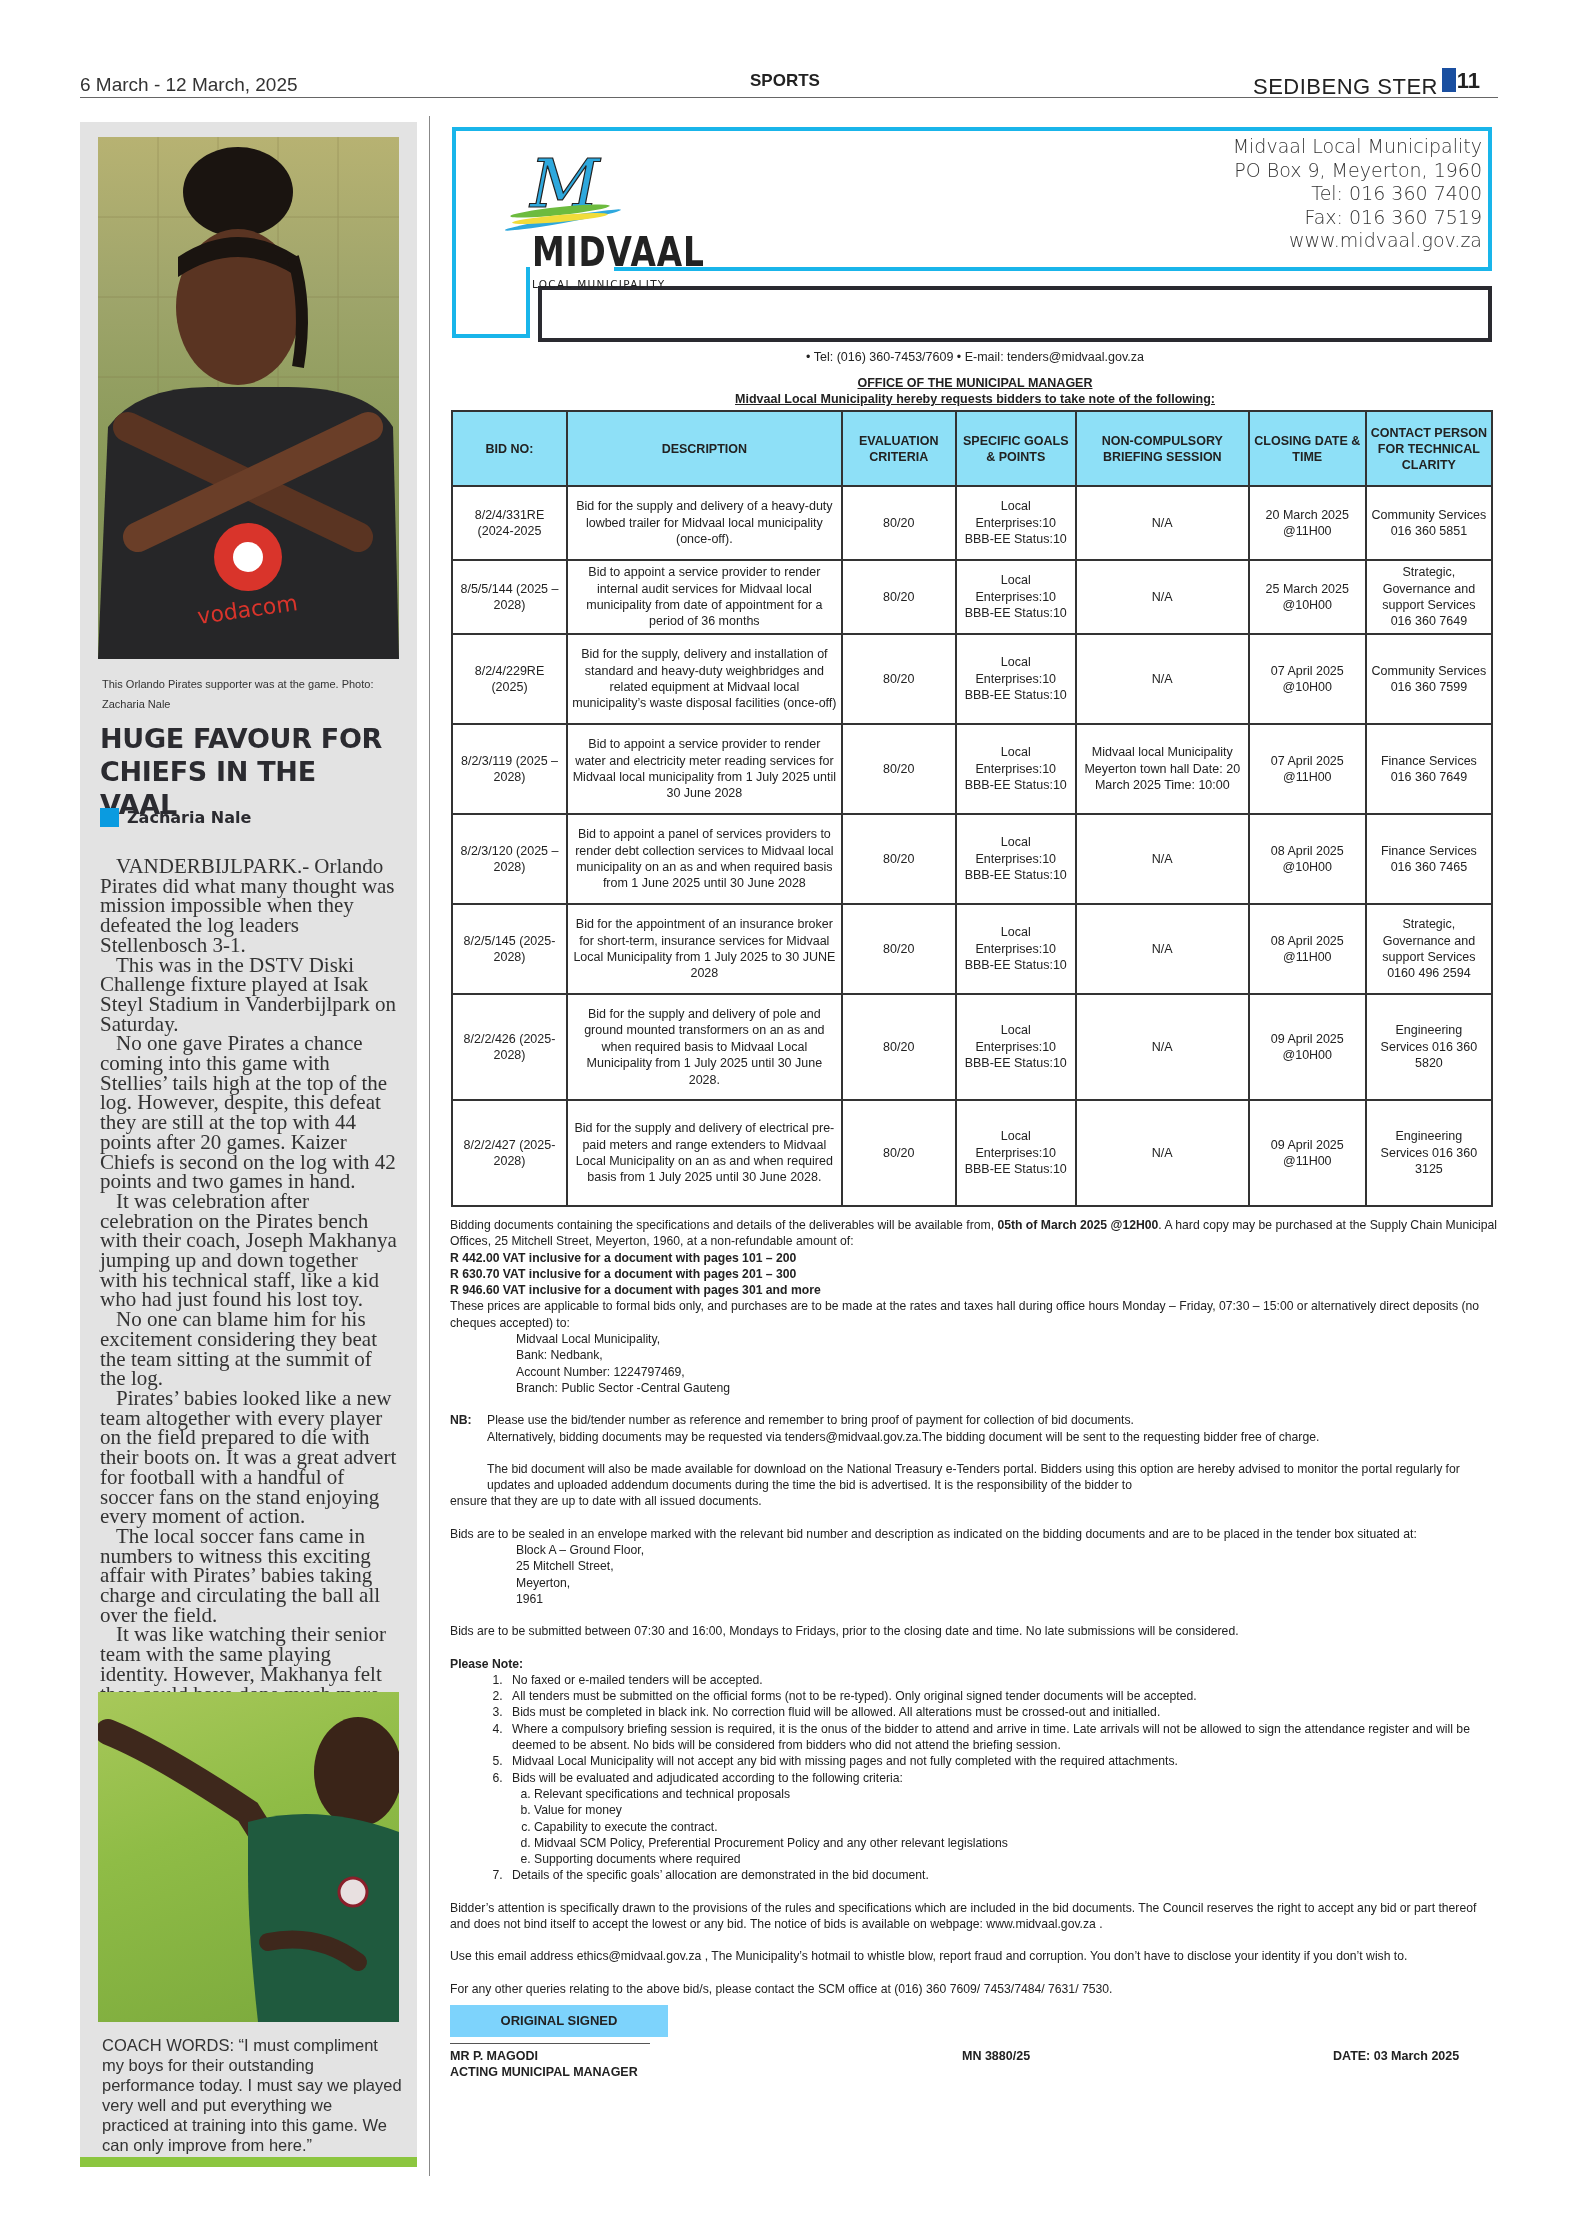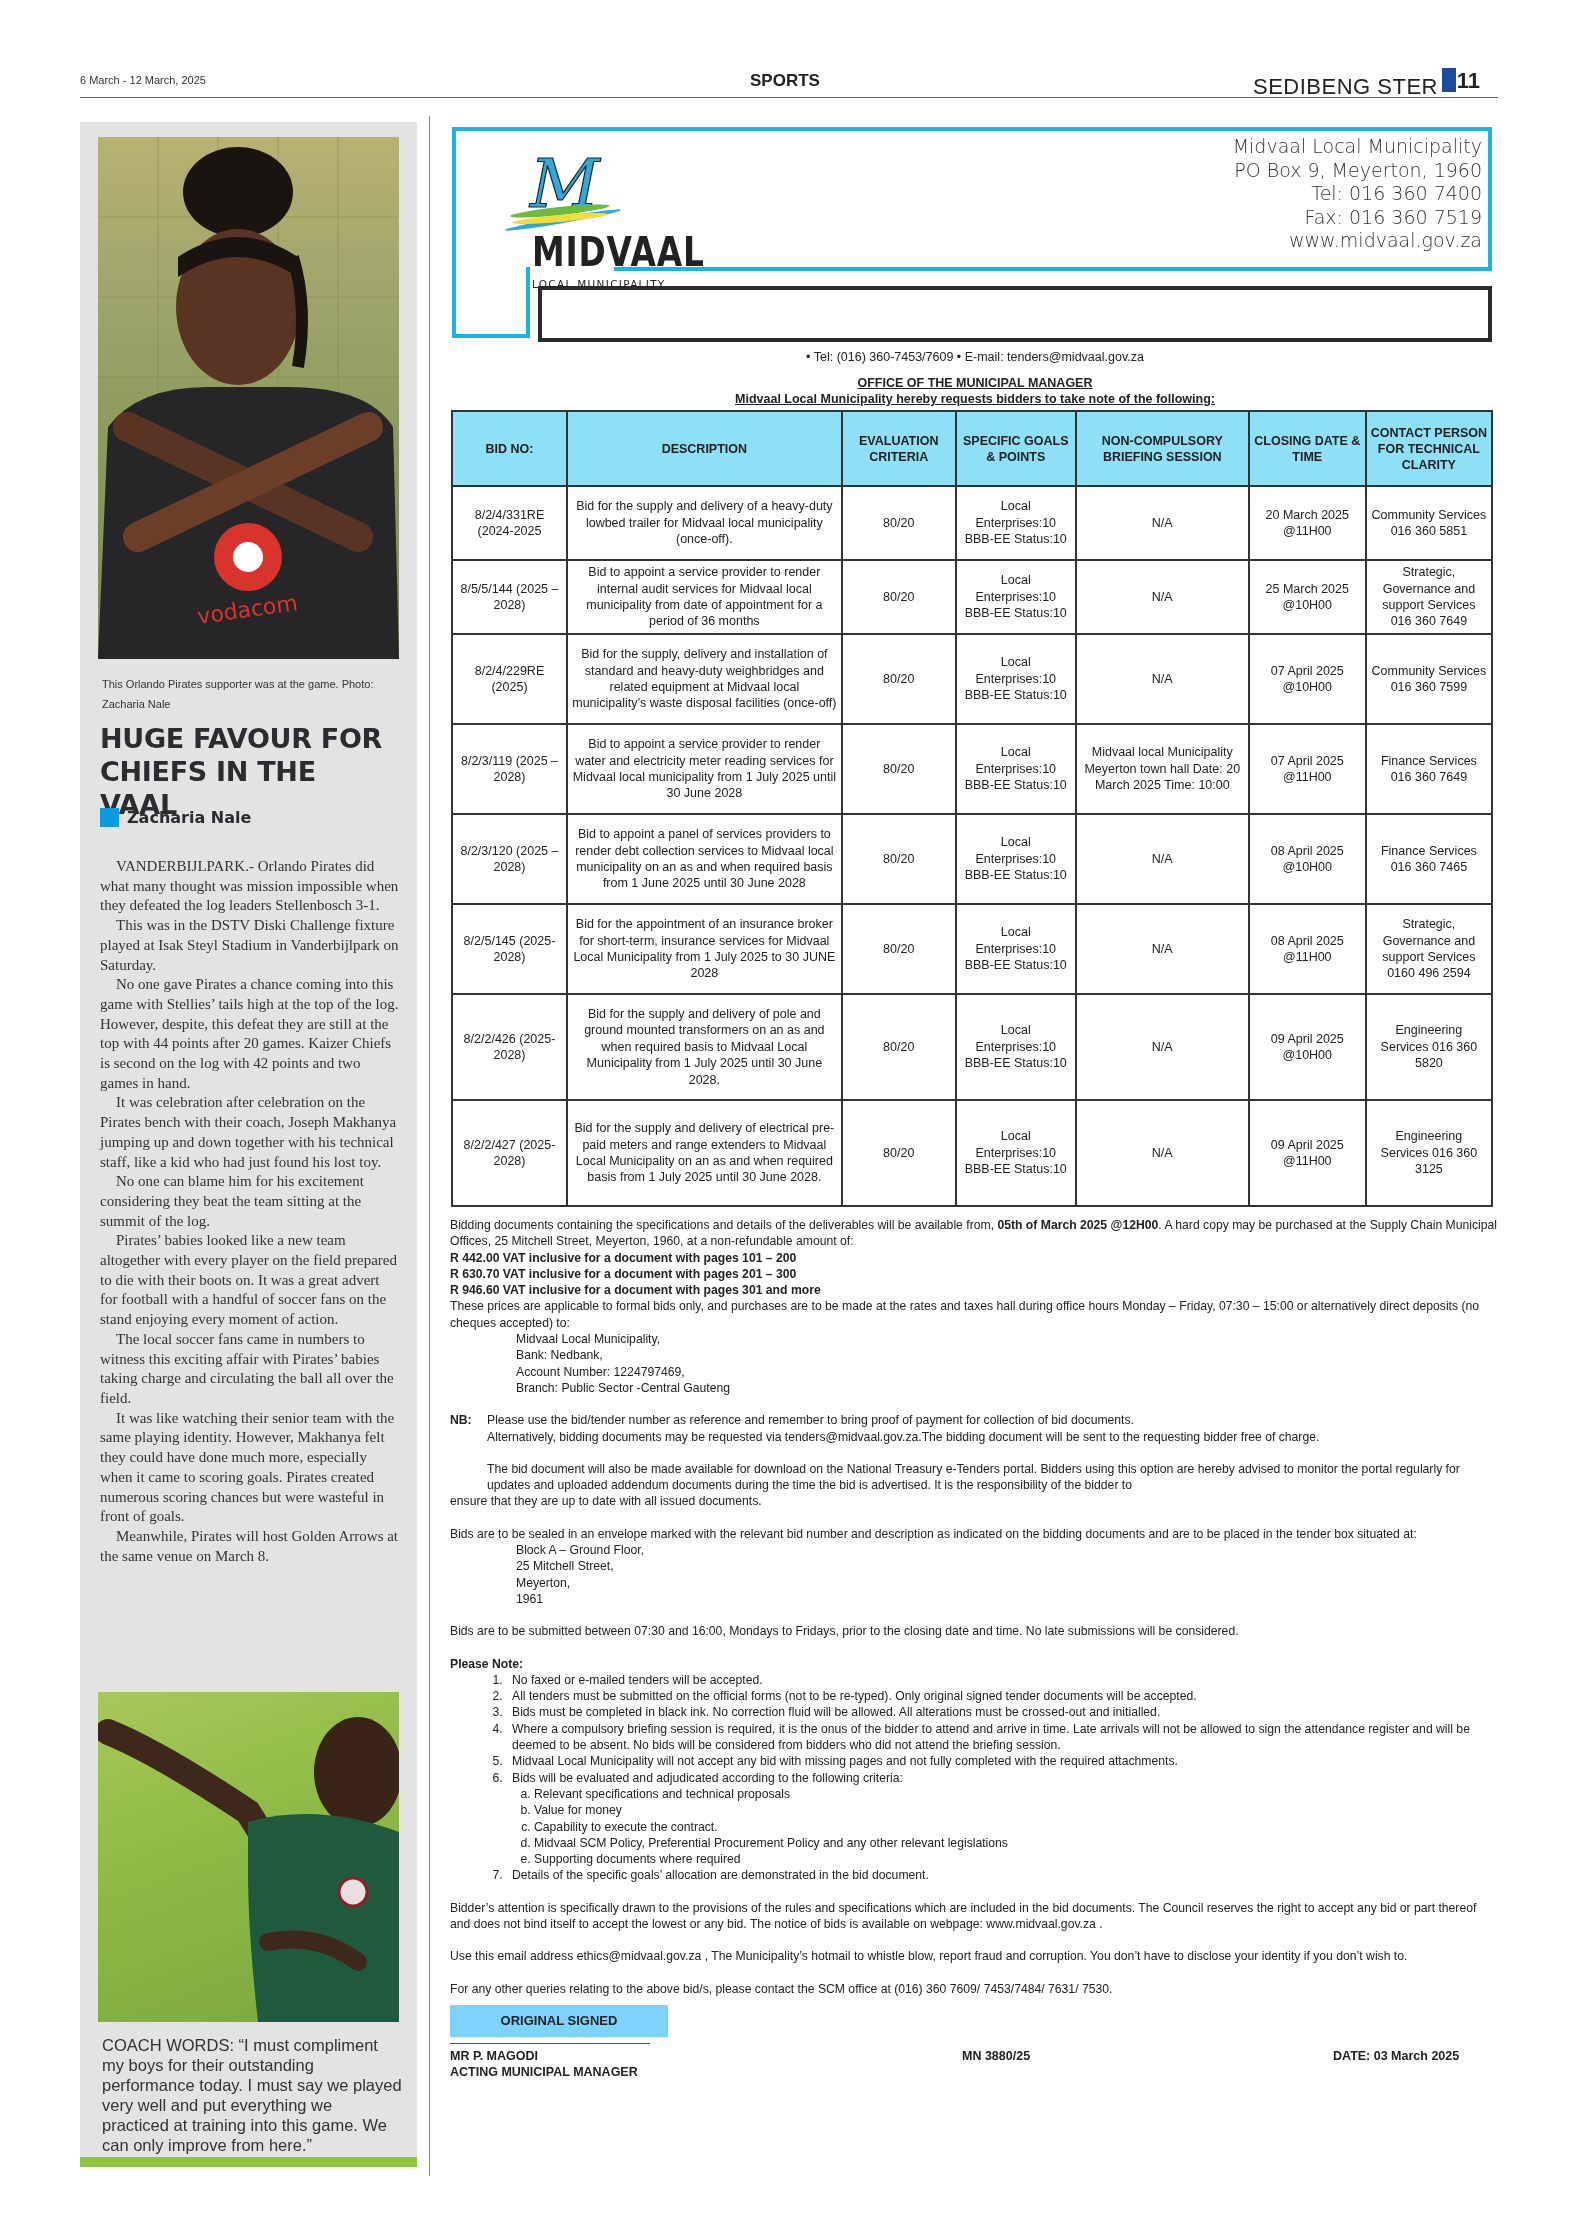--- a/index.html
+++ b/index.html
@@ -1,41 +1,41 @@
 <!DOCTYPE html>
 <html><head>
 <meta charset="utf-8">
 <style>
   * { box-sizing: border-box; margin: 0; padding: 0; }
   body { width: 1572px; height: 2224px; background: #ffffff; font-family: "Liberation Sans", sans-serif; color: #222; position: relative; overflow: hidden; }
 
   
   .masthead { position: absolute; left: 80px; top: 68px; width: 1418px; height: 30px; border-bottom: 1.5px solid #666; }
-  .mh-date { position: absolute; left: 0; top: 6px; font-size: 11px; color: #333; }
+  .mh-date { position: absolute; left: 0; top: 6px; font-size: 19px; color: #333; }
   .mh-section { position: absolute; left: 670px; top: 3px; font-size: 17px; font-weight: bold; color: #222; }
   .mh-paper { position: absolute; right: 60px; top: 6px; font-size: 22px; color: #222; letter-spacing: 0.5px; }
   .mh-bar { position: absolute; right: 42px; top: 0px; width: 14px; height: 24px; background: #1a4fa0; }
   .mh-page { position: absolute; right: 18px; top: 0px; font-size: 22px; font-weight: bold; color: #222; }
 
   .col-rule { position: absolute; left: 429px; top: 116px; width: 1px; height: 2060px; background: #888; }
 
   
   .left-col { position: absolute; left: 80px; top: 122px; width: 337px; height: 2045px; background: #e3e3e3; }
   .left-col .green-bar { position: absolute; left: 0; bottom: 0; width: 100%; height: 10px; background: #8cc63f; }
   .photo { position: absolute; left: 18px; width: 301px; overflow: hidden; }
   .photo1 { top: 15px; height: 522px; background: linear-gradient(180deg,#b7b272 0%,#9fa56b 30%,#8a9a5a 60%,#7d8c55 100%); }
   .photo2 { top: 1570px; height: 330px; background: linear-gradient(160deg,#a8c85a 0%,#8fbc46 40%,#7aa83c 100%); }
   .caption { position: absolute; left: 22px; font-family: "Liberation Sans", sans-serif; font-size: 11px; line-height: 20px; color: #333; }
   .cap1 { top: 552px; width: 300px; }
   .cap2 { top: 1913px; width: 300px; font-size: 16.5px; line-height: 20px; }
   .headline { position: absolute; left: 20px; top: 600px; width: 300px; font-family: "DejaVu Sans", sans-serif; font-weight: bold; font-size: 27px; line-height: 33px; color: #2b2b30; letter-spacing: -0.3px; }
   .byline { position: absolute; left: 20px; top: 686px; display: flex; align-items: center; gap: 8px; }
   .byline .sq { width: 19px; height: 19px; background: #0a9be0; }
   .byline span { font-family: "DejaVu Sans", sans-serif; font-weight: bold; font-size: 16px; color: #2b2b30; }
-  .article { position: absolute; left: 20px; top: 735px; width: 300px; font-family: "Liberation Serif", serif; font-size: 15px; line-height: 19.7px; color: #333; }
+  .article { position: absolute; left: 20px; top: 735px; width: 300px; font-family: "Liberation Serif", serif; font-size: 21px; line-height: 19.7px; color: #333; }
   .article p { text-indent: 16px; }
 
   
   .notice { position: absolute; left: 450px; top: 120px; width: 1050px; }
   .letterhead { position: relative; height: 222px; }
   .lh-cyan { position: absolute; left: 2px; top: 7px; width: 1040px; height: 144px; border: 4px solid #19b5ea; border-bottom: none; }
   .lh-cyan-bottom-left { position: absolute; left: 2px; top: 147px; width: 78px; height: 71px; border-left: 4px solid #19b5ea; border-bottom: 4px solid #19b5ea; border-right: 4px solid #19b5ea; }
   .lh-cyan-bottom-right { position: absolute; left: 164px; top: 147px; width: 878px; height: 4px; background: #19b5ea; }
   .lh-dark { position: absolute; left: 88px; top: 166px; width: 954px; height: 56px; border: 4px solid #2a2a30; border-left: 4px solid #2a2a30; border-top: 4px solid #2a2a30; }
   .logo { position: absolute; left: 40px; top: 25px; width: 120px; height: 155px; }

